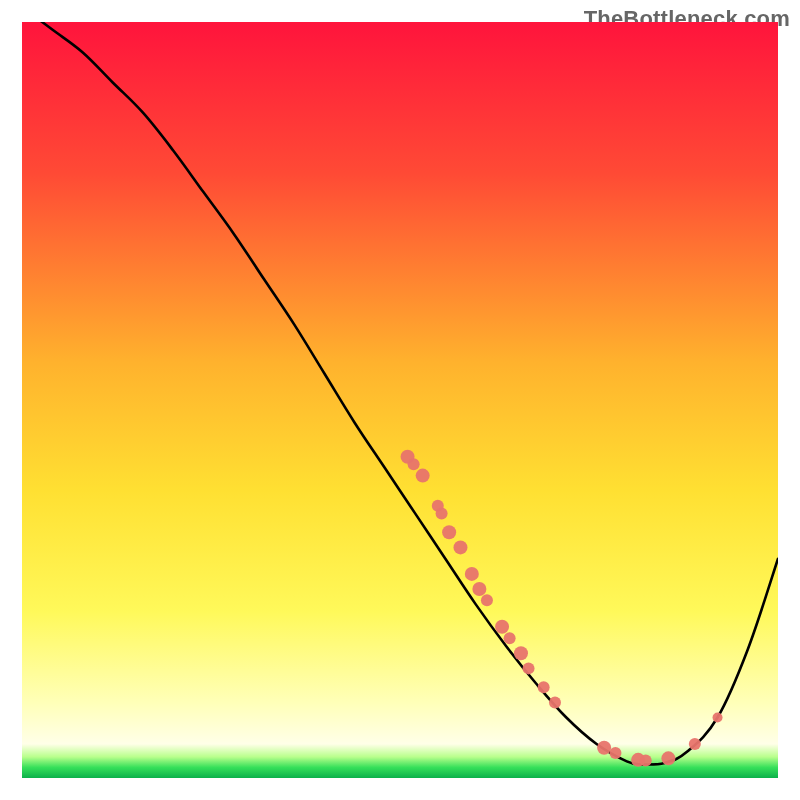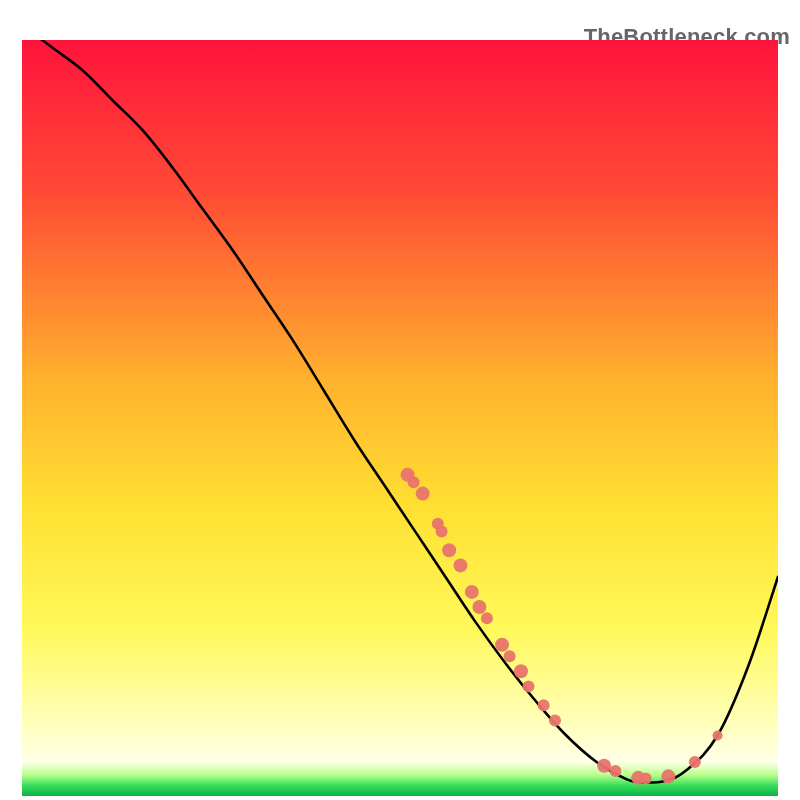--- a/index.html
+++ b/index.html
@@ -8,21 +8,20 @@
     width: 800px;
     height: 800px;
     overflow: hidden;
     font-family: Arial, Helvetica, sans-serif;
   }
   .stage {
     position: relative;
     width: 800px;
     height: 592px;
     background: #ffffff;
-    margin-top: 18px;
   }
   .watermark {
     position: absolute;
     top: 6px;
     right: 10px;
     font-size: 22px;
     font-weight: bold;
     color: #666666;
     font-family: Arial, Helvetica, sans-serif;
     letter-spacing: 0.2px;

